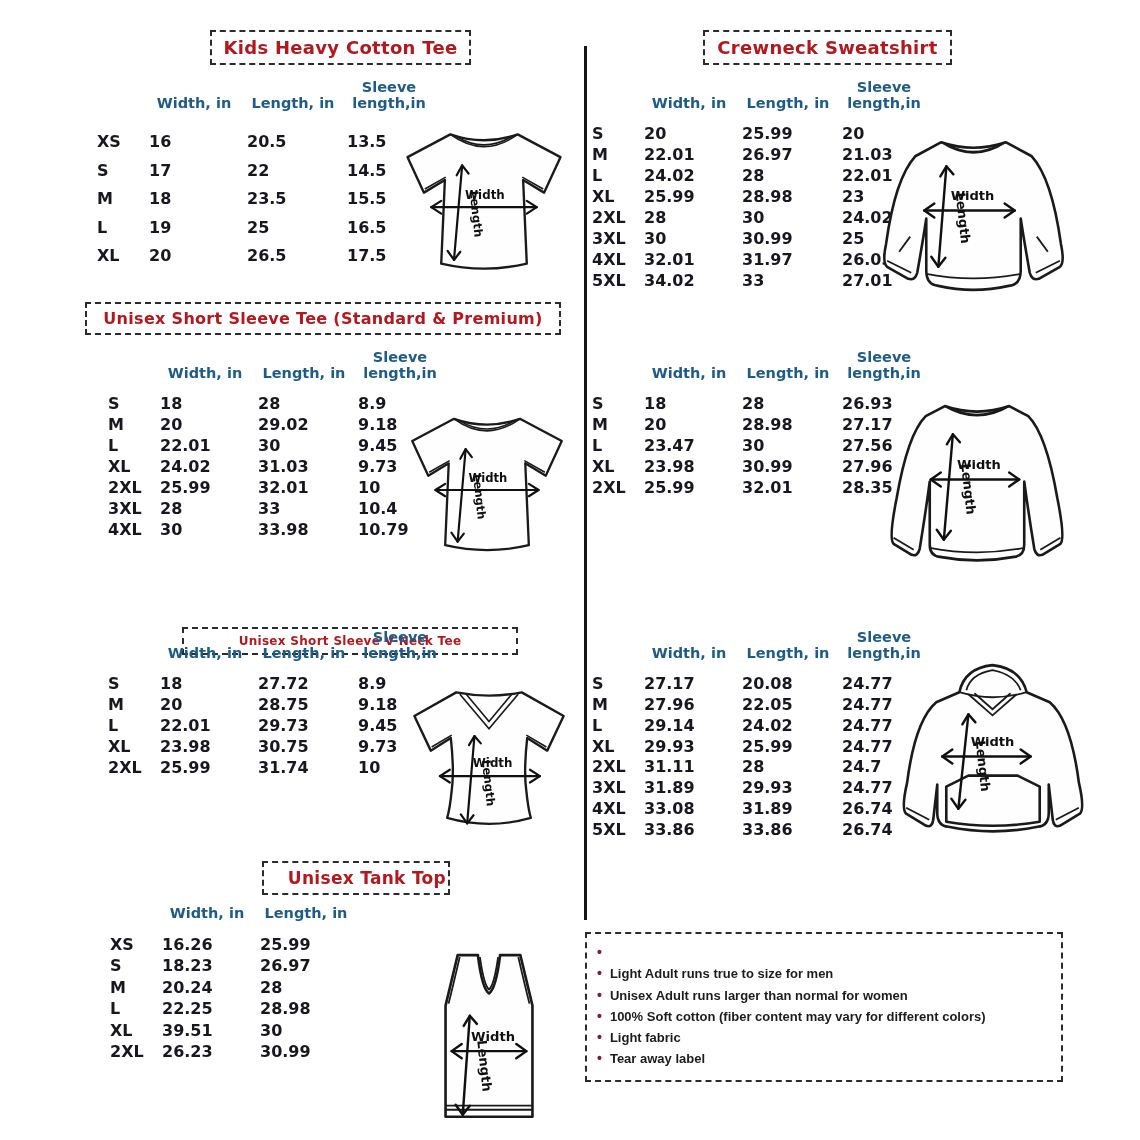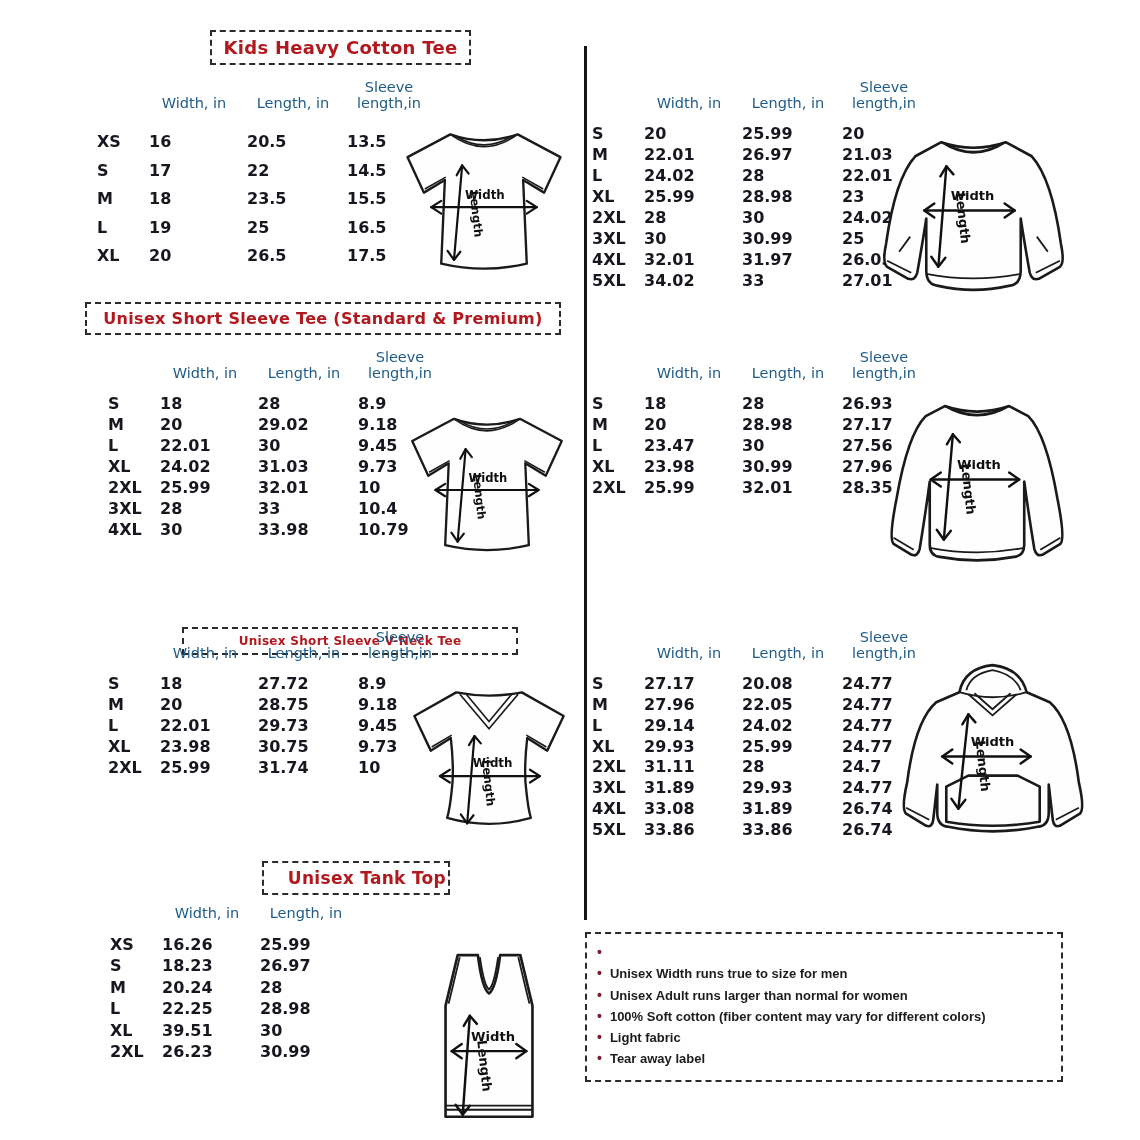--- a/index.html
+++ b/index.html
@@ -21,21 +21,21 @@
   .tb-crew{left:703px;top:30px;width:241px;}
   .tb-ushort{left:85px;top:302px;width:468px;font-size:16px;}
   .tb-long{left:710px;top:302px;width:232px;font-size:16px;}
   .tb-vneck{left:182px;top:583px;width:328px;font-size:12px;margin-top:44px;}
   .tb-hoodie{left:690px;top:583px;width:187px;}
   .tb-tank{left:262px;top:861px;width:180px;font-size:17px;text-align:right;}
 
   
   .sizetable{position:absolute;border-collapse:collapse;color:#17171f;table-layout:fixed;}
   .sizetable th{
-    color:#1e5c87;font-size:14.5px;font-weight:normal;text-align:center;
+    color:#1e5c87;font-size:14.5px;font-weight:bold;text-align:center;
     vertical-align:bottom;padding:0 0 12px 0;line-height:1.08;white-space:normal;
   }
   .sizetable td{font-weight:bold;font-size:16px;padding:0;}
   .sizetable td.size{text-align:left;}
   .sizetable td.val{text-align:left;padding-left:4px;}
   .sizetable tr{height:21px;}
   .sizetable th:nth-child(1), .sizetable td:nth-child(1){width:48px;}
   .sizetable th:nth-child(2), .sizetable td:nth-child(2){width:94px;margin-left:33px;}
   .sizetable th:nth-child(3), .sizetable td:nth-child(3){width:96px;}
   .sizetable th:nth-child(4), .sizetable td:nth-child(4){width:88px;}
@@ -79,20 +79,21 @@
   .notes .bullet{color:#7a1e2e;font-size:14px;}
 </style>
 </head>
 <body>
 
 <div class="stage">
 
   <div class="divider"></div>
 
   <div class="titlebox tb-kids">Kids Heavy Cotton Tee</div>
+  <div class="titlebox tb-crew">Crewneck Sweatshirt</div>
   <div class="titlebox tb-ushort">Unisex Short Sleeve Tee (Standard &amp; Premium)</div>
   <div class="titlebox tb-vneck">Unisex Short Sleeve V-Neck Tee</div>
   <div class="titlebox tb-tank">Unisex Tank Top</div>
 
   <table class="sizetable t-kids">
       <thead>
         <tr>
           <th></th>
           <th>Width, in</th>
           <th>Length, in</th>
@@ -551,21 +552,21 @@
     <text class="al" x="77" y="97" text-anchor="middle">Width</text>
     <text class="al" text-anchor="middle" transform="translate(64,122) rotate(84)">Length</text>
   </svg>
 
   <ul class="notes">
       <li>
         <span class="bullet">•</span>
       </li>
       <li>
         <span class="bullet">•</span>
-        <span>Unisex Width runs true to size for men</span>
+        <span>Light Adult runs true to size for men</span>
       </li>
       <li>
         <span class="bullet">•</span>
         <span>Unisex Adult runs larger than normal for women</span>
       </li>
       <li>
         <span class="bullet">•</span>
         <span>100% Soft cotton (fiber content may vary for different colors)</span>
       </li>
       <li>

